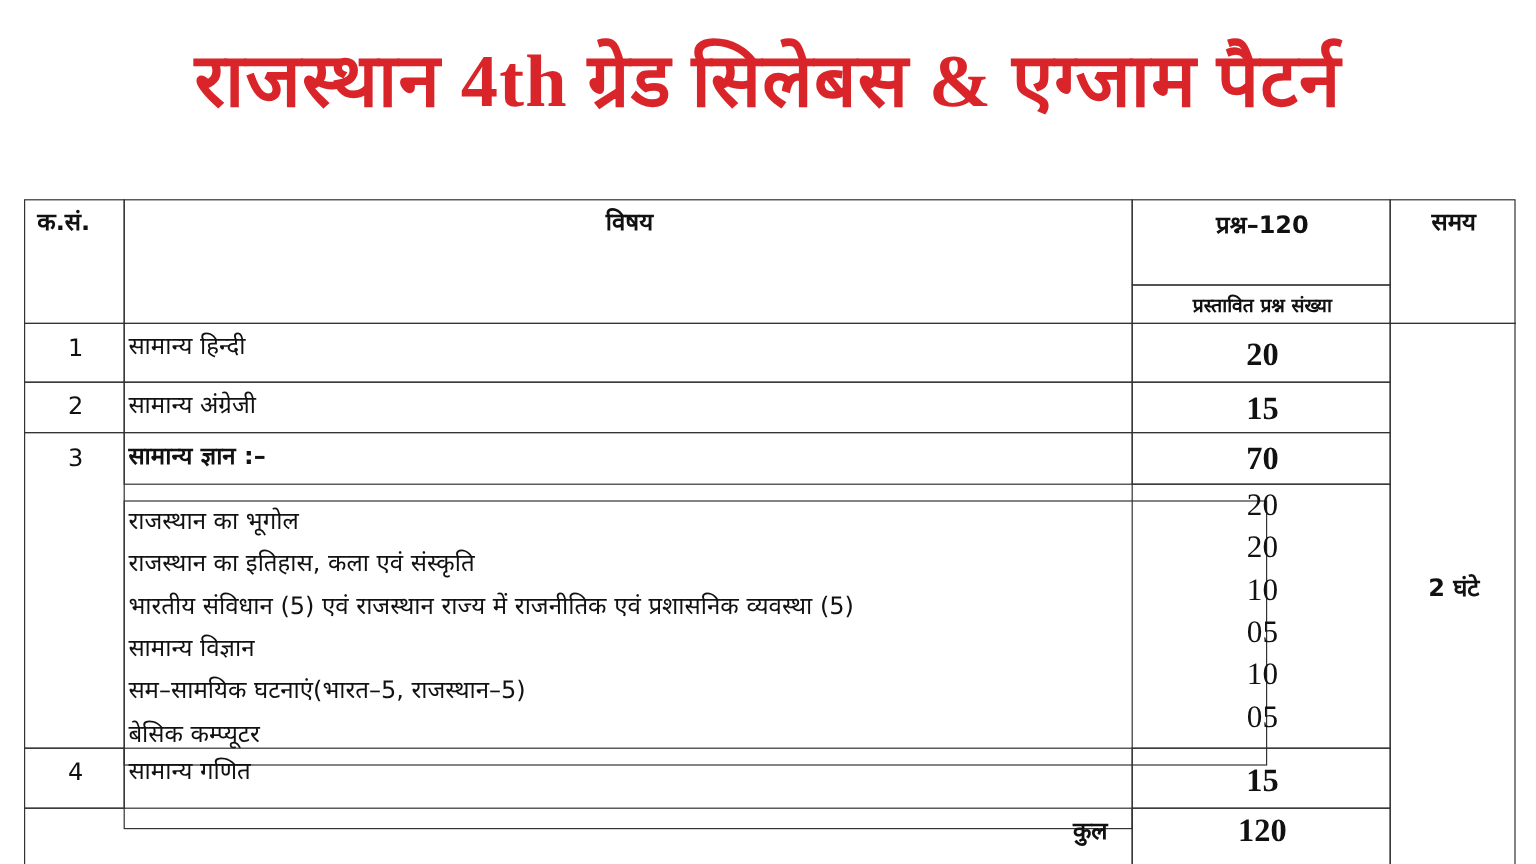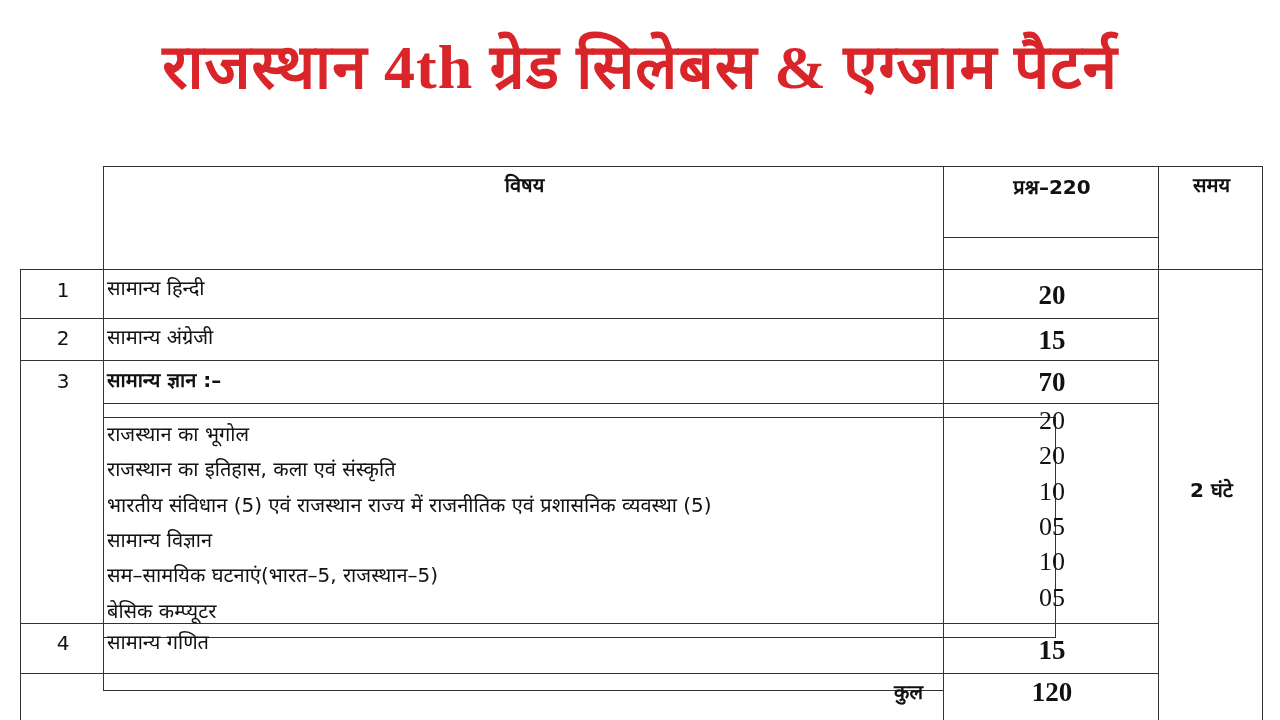--- a/index.html
+++ b/index.html
@@ -15,25 +15,31 @@
   .numl { font-family:"Liberation Serif", serif; font-size:26px; }
   .ctr { text-align:center; }
 </style>
 </head>
 <body>
 
 <div class="title">राजस्थान 4th ग्रेड सिलेबस &amp; एग्जाम पैटर्न</div>
 
 <div class="tbl">
 
+  <div class="cell" style="left:0;top:0;width:84px;height:104px;">
+    <div class="txt hd" style="left:10px;top:4px;">क.सं.</div>
+  </div>
   <div class="cell" style="left:83px;top:0;width:841px;height:104px;">
     <div class="txt hd ctr" style="left:0;width:841px;top:4px;">विषय</div>
   </div>
   <div class="cell" style="left:923px;top:0;width:216px;height:72px;">
-    <div class="txt hd ctr" style="left:0;width:216px;top:6px;">प्रश्न–220</div>
+    <div class="txt hd ctr" style="left:0;width:216px;top:6px;">प्रश्न–120</div>
+  </div>
+  <div class="cell" style="left:923px;top:71px;width:216px;height:33px;">
+    <div class="txt sub ctr" style="left:0;width:216px;top:5px;">प्रस्तावित प्रश्न संख्या</div>
   </div>
   <div class="cell" style="left:1138px;top:0;width:105px;height:104px;">
     <div class="txt hd ctr" style="left:0;width:105px;top:4px;">समय</div>
   </div>
 
   <div class="cell" style="left:0;top:103px;width:84px;height:50px;">
     <div class="txt body ctr" style="left:0;width:84px;top:8px;">1</div>
   </div>
   <div class="cell" style="left:83px;top:103px;width:841px;height:50px;">
     <div class="txt body" style="left:3px;top:4px;">सामान्य हिन्दी</div>

